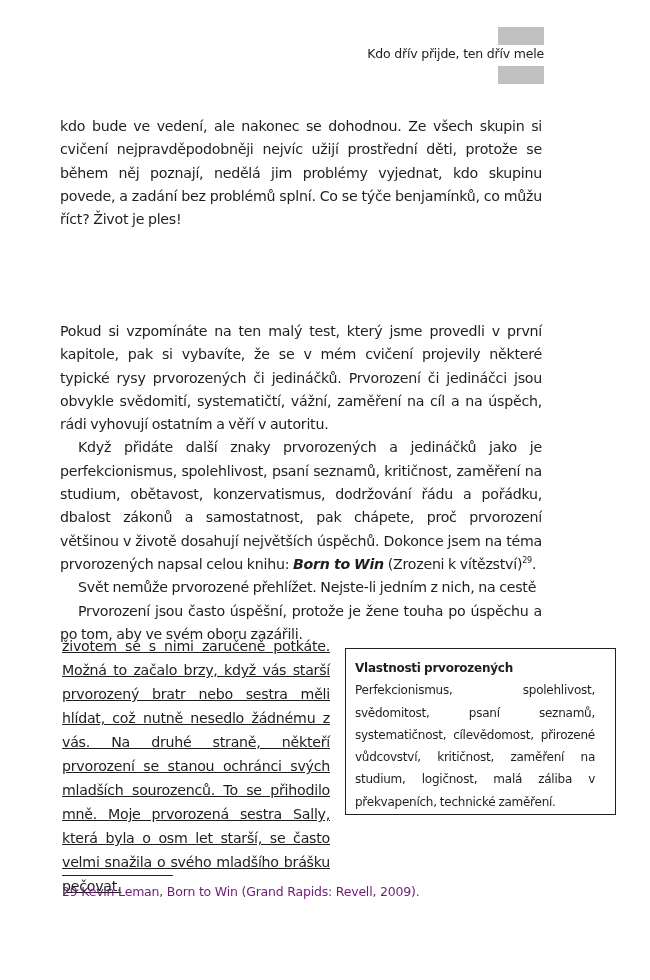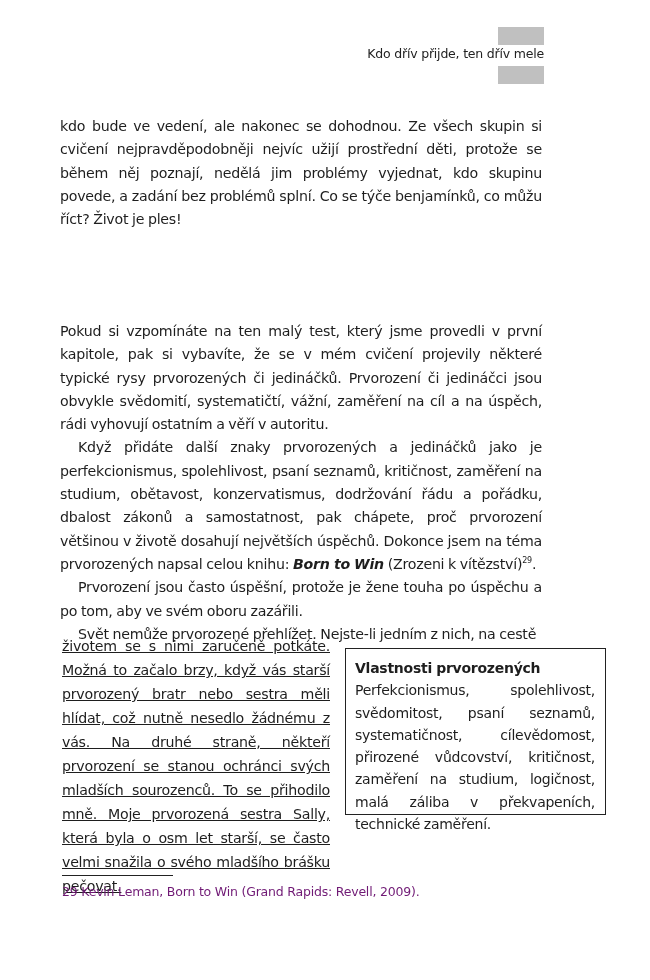--- a/index.html
+++ b/index.html
@@ -28,22 +28,22 @@
       font-size: 23px; font-weight: bold; letter-spacing: -0.3px; color: #1a1a1a;
     }
     .section { top: 320px; }
     .wrap-col {
       position: absolute; left: 62px; top: 634px; width: 268px;
       font-size: 14.2px; line-height: 24px; text-align: justify;
       letter-spacing: -0.25px; word-spacing: -0.5px; text-decoration: underline;
     }
     .sidebar-box {
       position: absolute; left: 345px; top: 648px; width: 240px; height: 157px;
-      border: 1.5px solid #222; padding: 8px 10px 0 9px;
-      font-size: 14px; line-height: 22.3px; text-align: justify;
+      border: 1.5px solid #222; padding: 8px 20px 0 9px;
+      font-size: 12px; line-height: 22.3px; text-align: justify;
       letter-spacing: -0.25px; word-spacing: -0.5px;
     }
     .sidebar-title { font-weight: bold; display: block; }
     .footnote-rule { position: absolute; left: 62px; top: 875px; width: 111px; height: 1px; background: #222; }
     .footnote {
       position: absolute; left: 62px; top: 884px;
       font-size: 12.5px; letter-spacing: -0.2px; color: #701a75;
     }
     .page-number { position: absolute; right: 107px; top: 979px; font-size: 15px; color: #6d28d9; }
     sup { font-size: 8px; line-height: 0; vertical-align: super; }
@@ -59,22 +59,22 @@
   <div class="header-bar bottom"></div>
 
   <div class="body-text intro">
     <p>kdo bude ve vedení, ale nakonec se dohodnou. Ze všech skupin si cvičení nejpravděpodobněji nejvíc užijí prostřední děti, protože se během něj poznají, nedělá jim problémy vyjednat, kdo skupinu povede, a zadání bez problémů splní. Co se týče benjamínků, co můžu říct? Život je ples!</p>
   </div>
 
 
   <div class="body-text section">
     <p>Pokud si vzpomínáte na ten malý test, který jsme provedli v první kapitole, pak si vybavíte, že se v mém cvičení projevily některé typické rysy prvorozených či jedináčků. Prvorození či jedináčci jsou obvykle svědomití, systematičtí, vážní, zaměření na cíl a na úspěch, rádi vyhovují ostatním a věří v autoritu.</p>
     <p class="indent"><span>Když přidáte další znaky prvorozených a jedináčků jako je perfekcionismus, spolehlivost, psaní seznamů, kritičnost, zaměření na studium, obětavost, konzervatismus, dodržování řádu a pořádku, dbalost zákonů a samostatnost, pak chápete, proč prvorození většinou v životě dosahují největších úspěchů. Dokonce jsem na téma prvorozených napsal celou knihu: </span><em>Born to Win</em><span> (Zrozeni k vítězství)</span><sup>29</sup><span>.</span></p>
+    <p class="indent">Svět nemůže prvorozené přehlížet. Nejste-li jedním z nich, na cestě</p>
     <p class="indent">Prvorození jsou často úspěšní, protože je žene touha po úspěchu a po tom, aby ve svém oboru zazářili.</p>
-    <p class="indent">Svět nemůže prvorozené přehlížet. Nejste-li jedním z nich, na cestě</p>
   </div>
 
   <div class="wrap-col">
     <span>životem se s nimi zaručeně potkáte. Možná to začalo brzy, když vás starší prvorozený bratr nebo sestra měli hlídat, což nutně nesedlo žádnému z vás. Na druhé straně, někteří prvorození se stanou ochránci svých mladších sourozenců. To se přihodilo mně. Moje prvorozená sestra Sally, která byla o osm let starší, se často velmi snažila o svého mladšího brášku pečovat.</span>
   </div>
 
   <div class="sidebar-box">
     <span class="sidebar-title">Vlastnosti prvorozených</span>
     <span>Perfekcionismus, spolehlivost, svědomitost, psaní seznamů, systematičnost, cílevědomost, přirozené vůdcovství, kritičnost, zaměření na studium, logičnost, malá záliba v překvapeních, technické zaměření.</span>
   </div>

